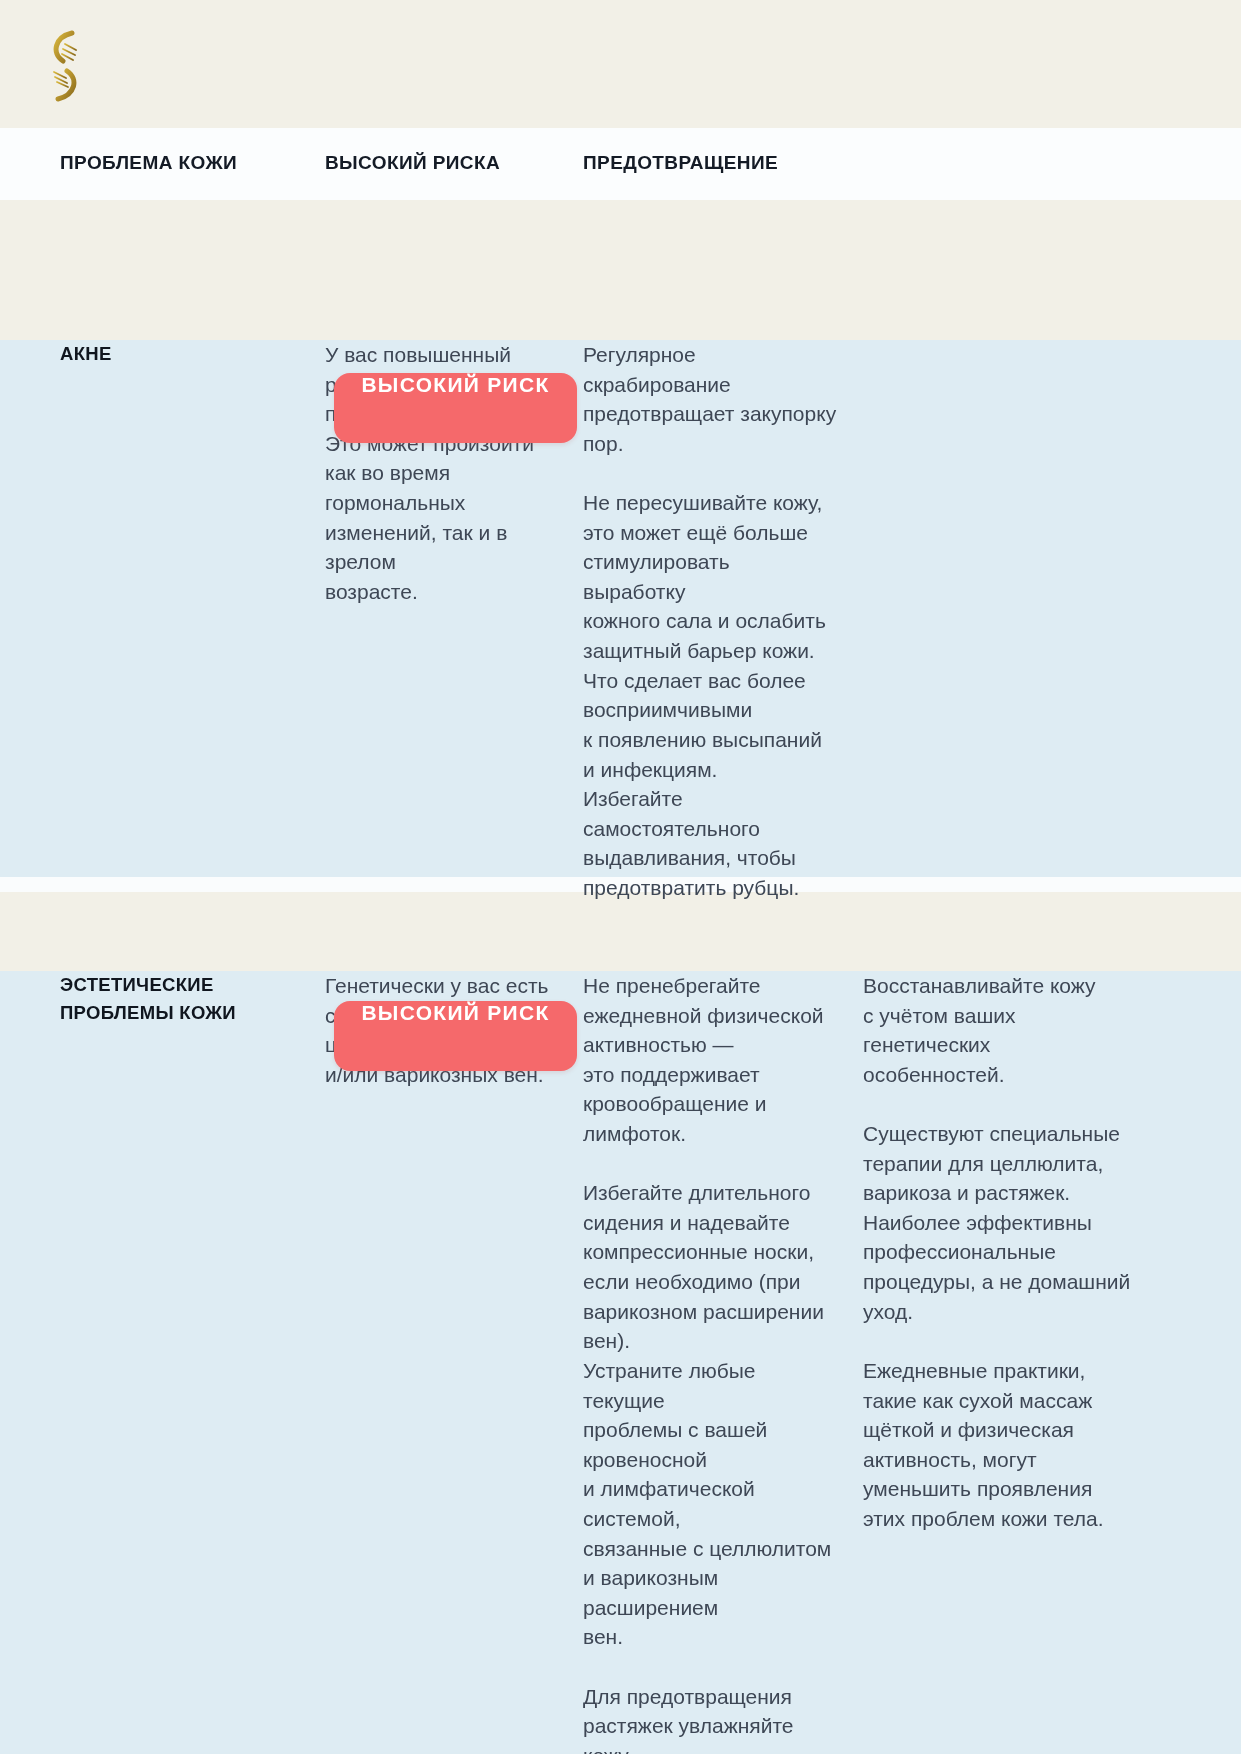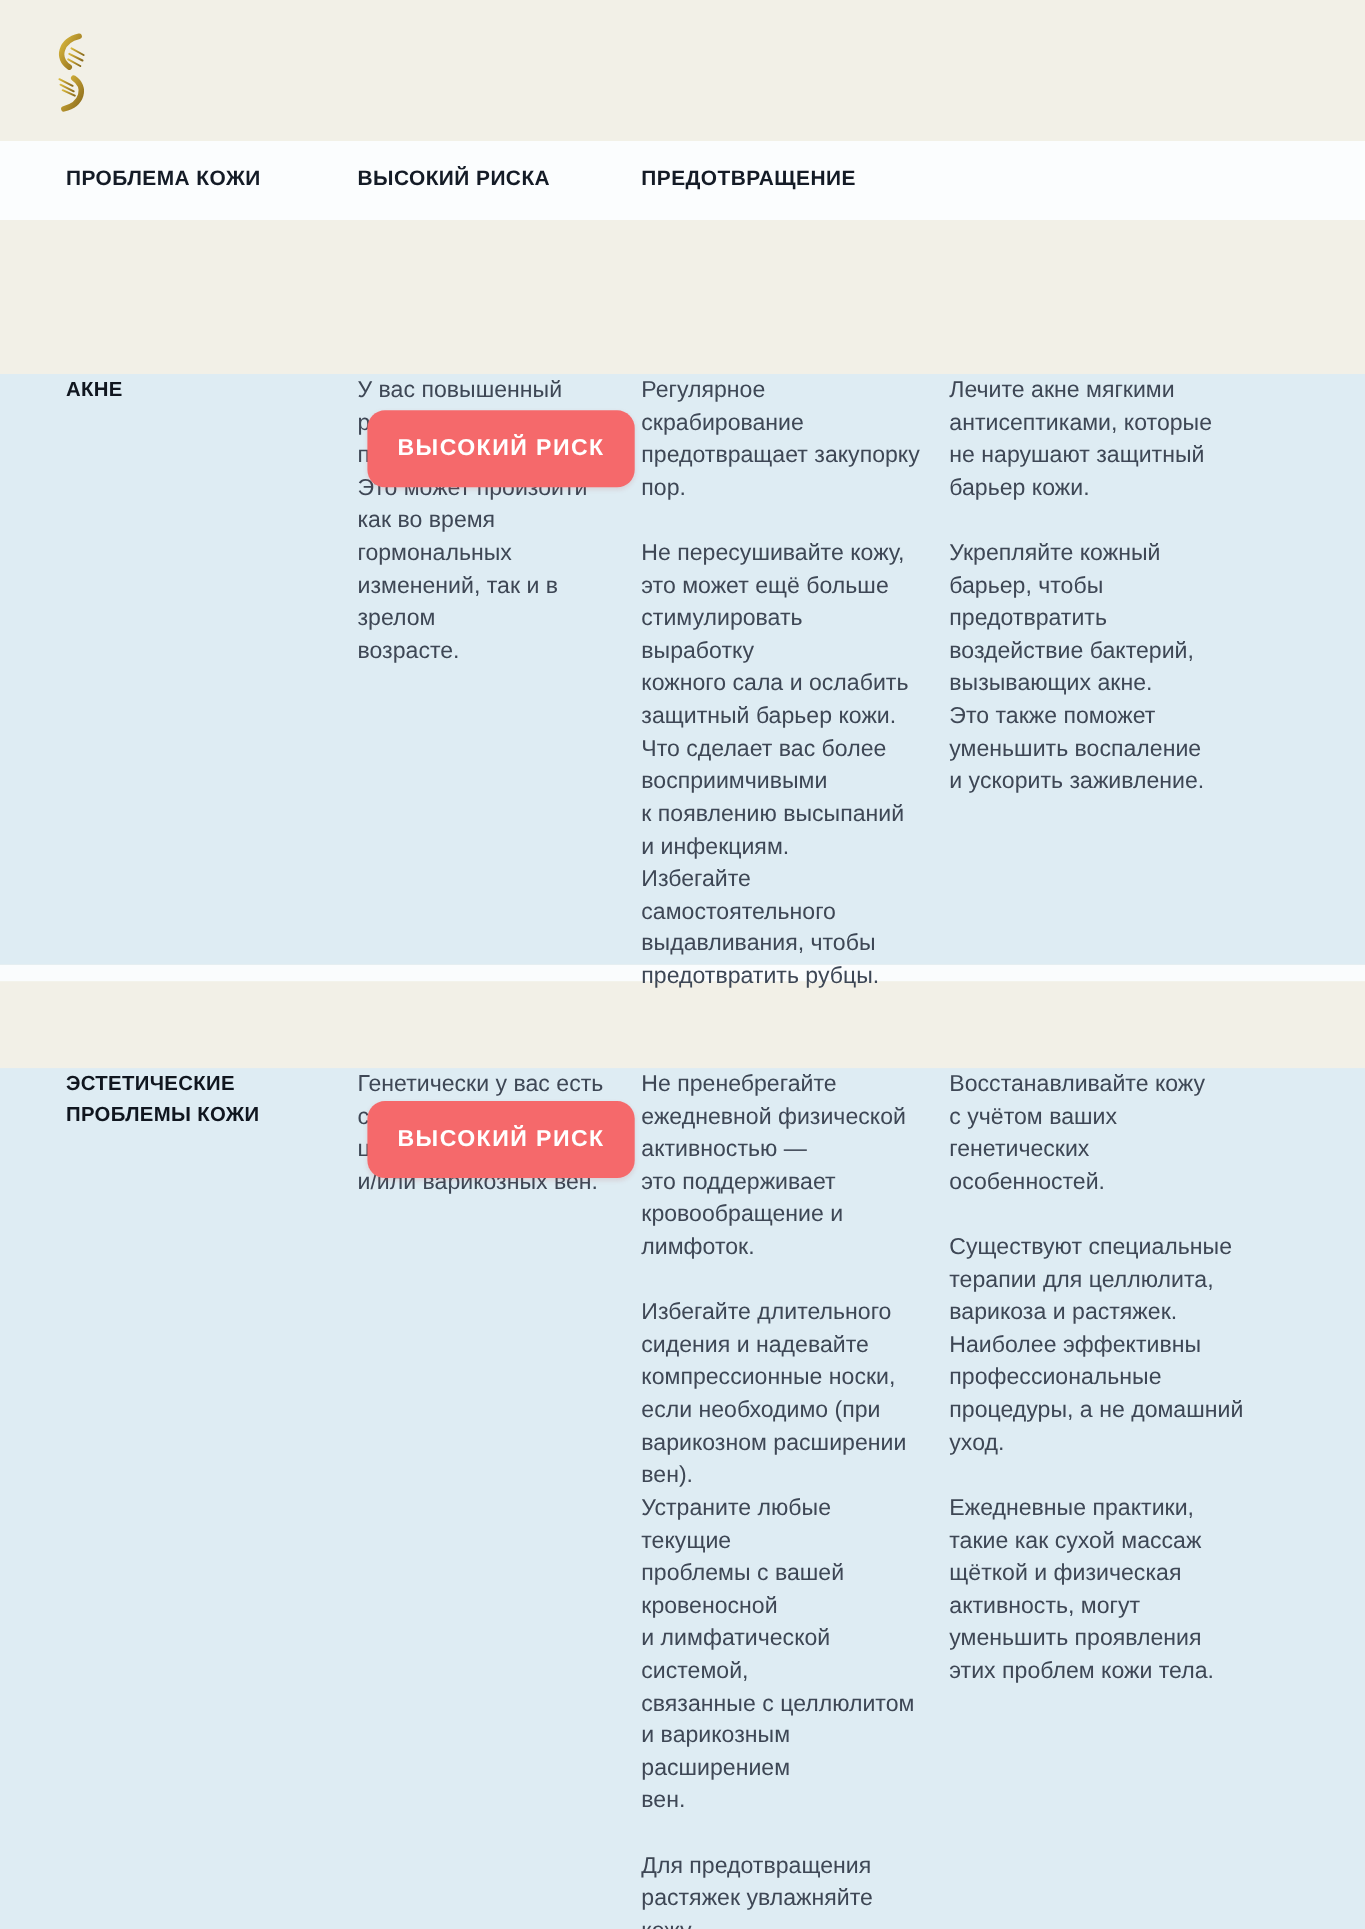--- a/index.html
+++ b/index.html
@@ -41,21 +41,21 @@
   .band.sec1 { height:537px; }
   .band.sec2 { height:900px; }
   .gap { height:15px; background:#fafcfd; }
 
   .risk-badge {
     position:absolute;
     left:334px;
     width:243px; height:70px;
     background:#f5696b;
     border-radius:16px;
-    display:flex; align-items:center; justify-content:center;
+    display:flex; justify-content:center;
     color:#ffffff;
     font-weight:700;
     font-size:21px;
     letter-spacing:1.3px;
     box-shadow:0 2px 4px rgba(180,80,80,.15);
   }
   .sec1 .risk-badge { top:33px; }
   .sec2 .risk-badge { top:30px; }
 
   .sec1 .content { margin-top:140px; }
@@ -131,33 +131,20 @@
 стимулировать выработку
 кожного сала и ослабить
 защитный барьер кожи.
 Что сделает вас более
 восприимчивыми
 к появлению высыпаний
 и инфекциям.
 Избегайте самостоятельного
 выдавливания, чтобы
 предотвратить рубцы.</div>
-      <div class="cell body-text">Лечите акне мягкими
-антисептиками, которые
-не нарушают защитный
-барьер кожи.
-
-Укрепляйте кожный
-барьер, чтобы
-предотвратить
-воздействие бактерий,
-вызывающих акне.
-Это также поможет
-уменьшить воспаление
-и ускорить заживление.</div>
     </div>
   </section>
 
   <div class="gap"></div>
 
   <section class="band sec2">
     <div class="risk-badge">
       <span>ВЫСОКИЙ РИСК</span>
     </div>
     <div class="content grid-row">

